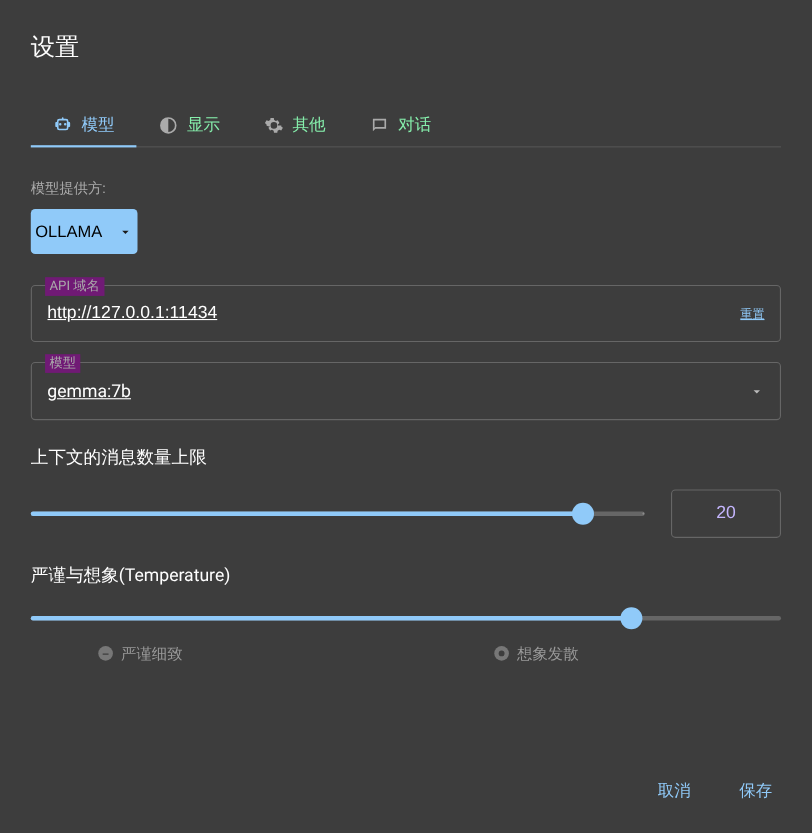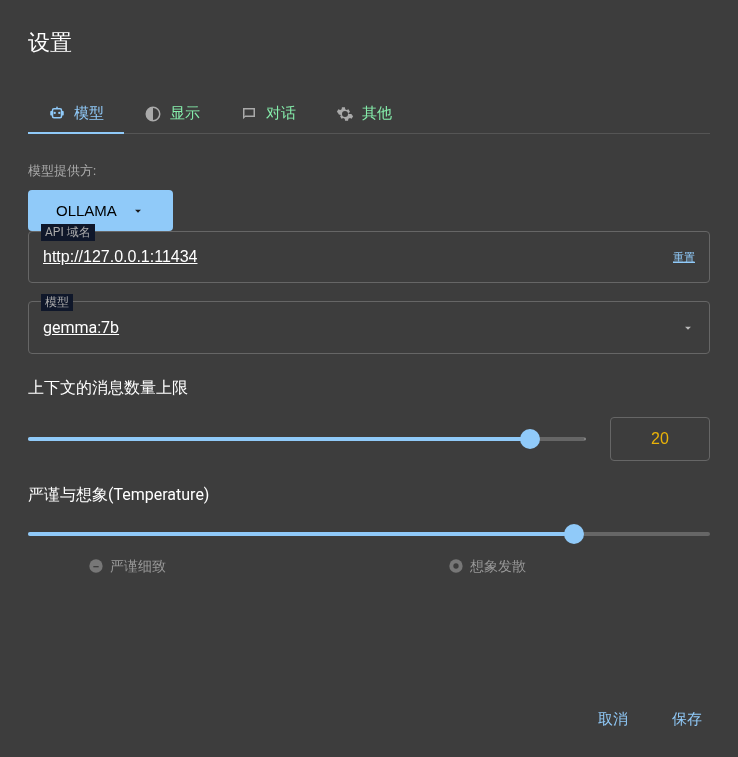--- a/index.html
+++ b/index.html
@@ -54,42 +54,43 @@
 .section-label {
   font-size: 13px;
   color: #aaa;
   margin-bottom: 10px;
 }
 .dropdown-btn {
   background: #90caf9;
   color: #000;
   border: none;
   border-radius: 4px;
-  padding: 12px 28px;
+  padding: 12px 4px;
   font-size: 15px;
   font-weight: 500;
   display: inline-flex;
   align-items: center;
   gap: 14px;
   cursor: pointer;
+  margin-bottom: 28px;
 }
 .dropdown-btn svg { width: 14px; height: 14px; fill: #1a1a1a; }
 
 .field {
   border: 1px solid #666;
   border-radius: 4px;
   padding: 0;
   margin-bottom: 18px;
   position: relative;
 }
 .field-label {
   position: absolute;
   top: -8px;
   left: 12px;
-  background: #0f172a;
+  background: #701a75;
   padding: 0 4px;
   font-size: 12px;
   color: #aaa;
 }
 .field-row {
   display: flex;
   align-items: center;
   padding: 16px 14px;
 }
 .field-input {
@@ -171,21 +172,21 @@
   background: rgba(255,255,255,0.25);
   border-radius: 50%;
 }
 .value-box {
   border: 1px solid #666;
   border-radius: 4px;
   padding: 12px 0;
   width: 100px;
   text-align: center;
   font-size: 16px;
-  color: #eab308;
+  color: #c4b5fd;
   background: transparent;
 }
 
 .scale-labels {
   display: flex;
   margin-top: 14px;
   width: calc(100% - 124px);
 }
 .scale-label {
   display: inline-flex;
@@ -228,29 +229,29 @@
       <span>模型</span>
     </div>
     <div class="tab">
       <svg viewBox="0 0 24 24">
           <path d="M12 2a10 10 0 100 20 10 10 0 000-20zm0 18V4a8 8 0 010 16z"></path>
         </svg>
       <span>显示</span>
     </div>
     <div class="tab">
       <svg viewBox="0 0 24 24">
-          <path d="M4 4h16v12H7l-3 3V4zm2 2v9.17L6.83 14H18V6H6z"></path>
-        </svg>
-      <span>对话</span>
+          <path d="M12 8a4 4 0 100 8 4 4 0 000-8zm9 4a7 7 0 01-.1 1.2l2 1.6-2 3.4-2.4-1a7 7 0 01-2 1.2l-.4 2.6h-4l-.4-2.6a7 7 0 01-2-1.2l-2.4 1-2-3.4 2-1.6A7 7 0 013 12a7 7 0 01.1-1.2l-2-1.6 2-3.4 2.4 1a7 7 0 012-1.2L7.9 3h4l.4 2.6a7 7 0 012 1.2l2.4-1 2 3.4-2 1.6c.1.4.1.8.1 1.2z"></path>
+        </svg>
+      <span>其他</span>
     </div>
     <div class="tab">
       <svg viewBox="0 0 24 24">
-          <path d="M12 8a4 4 0 100 8 4 4 0 000-8zm9 4a7 7 0 01-.1 1.2l2 1.6-2 3.4-2.4-1a7 7 0 01-2 1.2l-.4 2.6h-4l-.4-2.6a7 7 0 01-2-1.2l-2.4 1-2-3.4 2-1.6A7 7 0 013 12a7 7 0 01.1-1.2l-2-1.6 2-3.4 2.4 1a7 7 0 012-1.2L7.9 3h4l.4 2.6a7 7 0 012 1.2l2.4-1 2 3.4-2 1.6c.1.4.1.8.1 1.2z"></path>
-        </svg>
-      <span>其他</span>
+          <path d="M4 4h16v12H7l-3 3V4zm2 2v9.17L6.83 14H18V6H6z"></path>
+        </svg>
+      <span>对话</span>
     </div>
   </div>
 
   <div class="section-label">模型提供方:</div>
   <button class="dropdown-btn">
     <span>OLLAMA</span>
     <svg viewBox="0 0 24 24">
         <path d="M7 10l5 5 5-5z"></path>
       </svg>
   </button>

